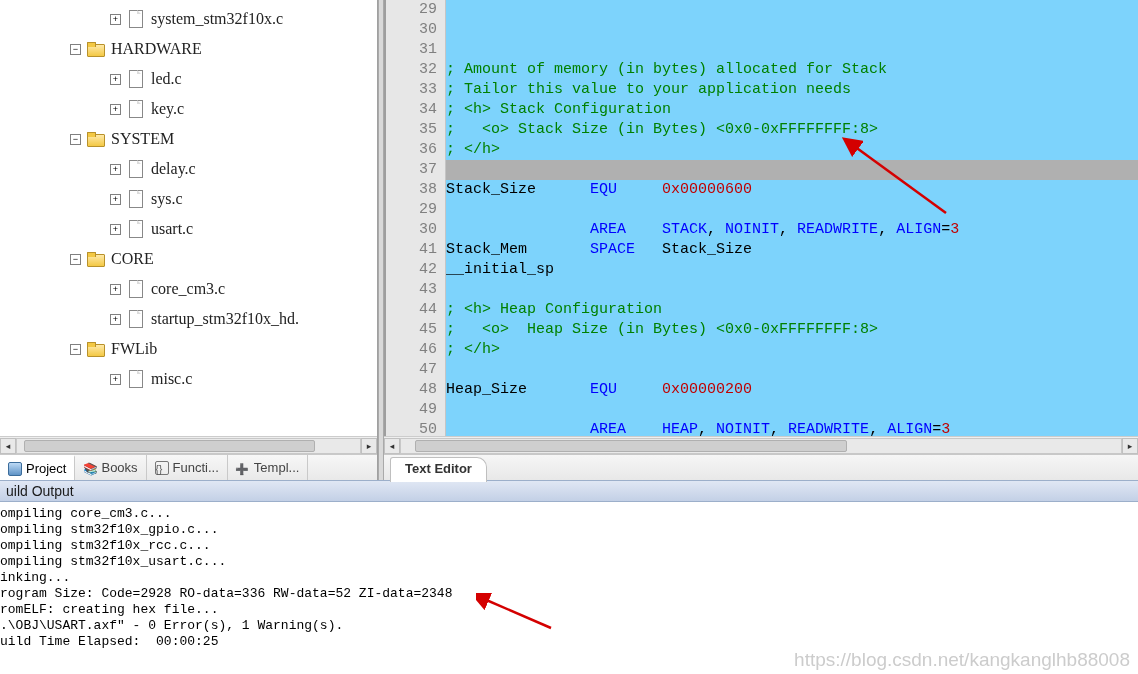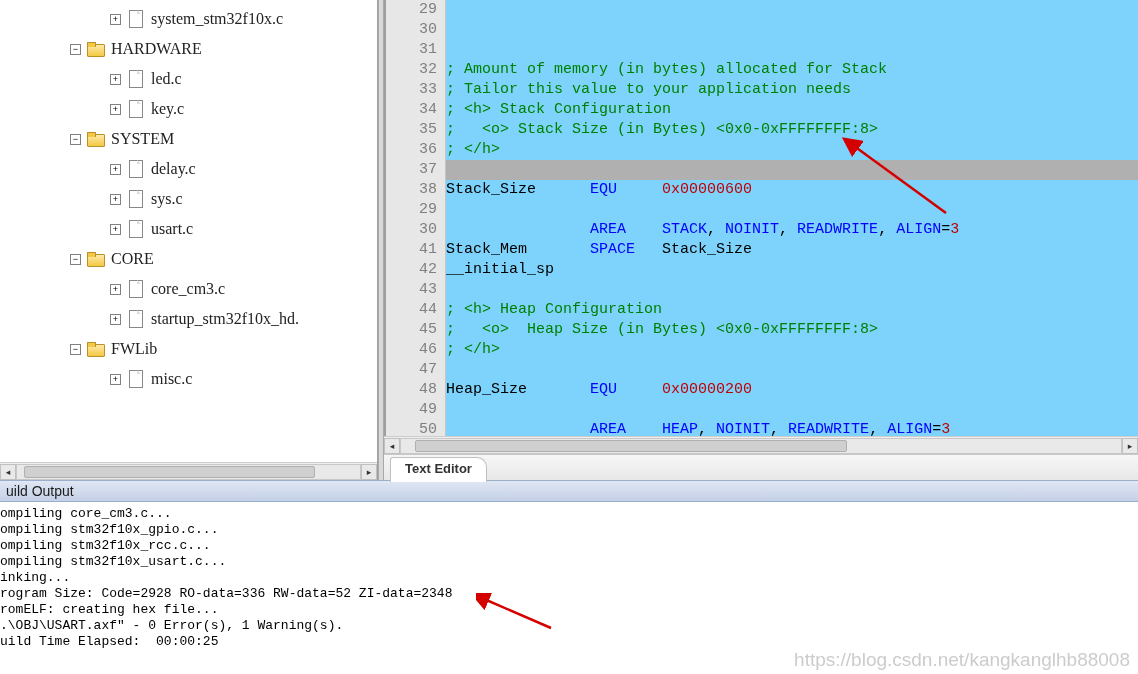--- a/index.html
+++ b/index.html
@@ -337,20 +337,38 @@
           <span class="file-icon"></span>
           <span class="tree-label">misc.c</span>
         </div>
       </div>
     <div class="hscroll-area">
       <div class="hscroll-btn">◂</div>
       <div class="hscroll-track">
         <div class="hscroll-thumb"></div>
       </div>
       <div class="hscroll-btn">▸</div>
+    </div>
+    <div class="left-tabs">
+      <div class="left-tab active">
+        <span class="tab-icon project"></span>
+        <span>Project</span>
+      </div>
+      <div class="left-tab">
+        <span class="tab-icon books"></span>
+        <span>Books</span>
+      </div>
+      <div class="left-tab">
+        <span class="tab-icon functions"></span>
+        <span>Functi...</span>
+      </div>
+      <div class="left-tab">
+        <span class="tab-icon templates"></span>
+        <span>Templ...</span>
+      </div>
     </div>
   </div>
 
   <div class="vsep"></div>
 
   <div class="right-panel">
     <div class="editor-area">
       <div class="gutter" id="gutter">
           <div>29</div>
           <div>30</div>

